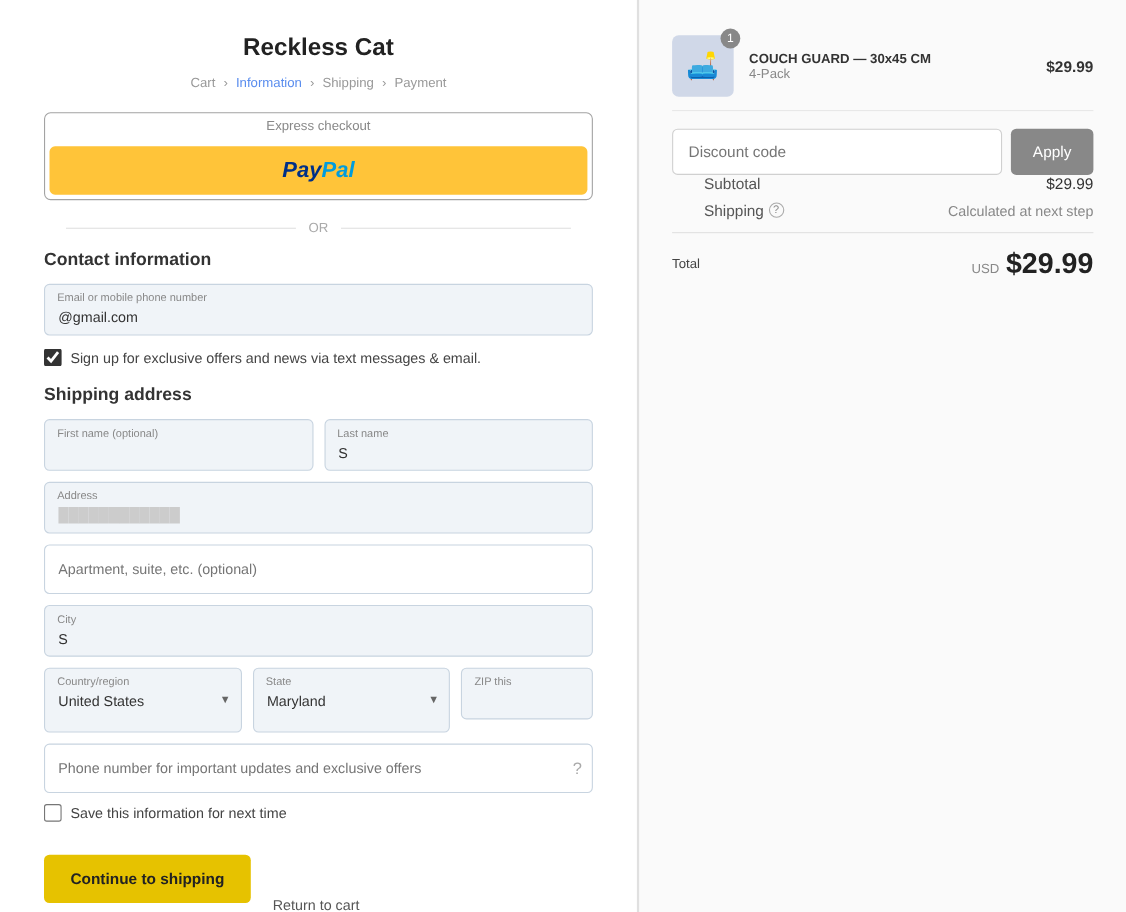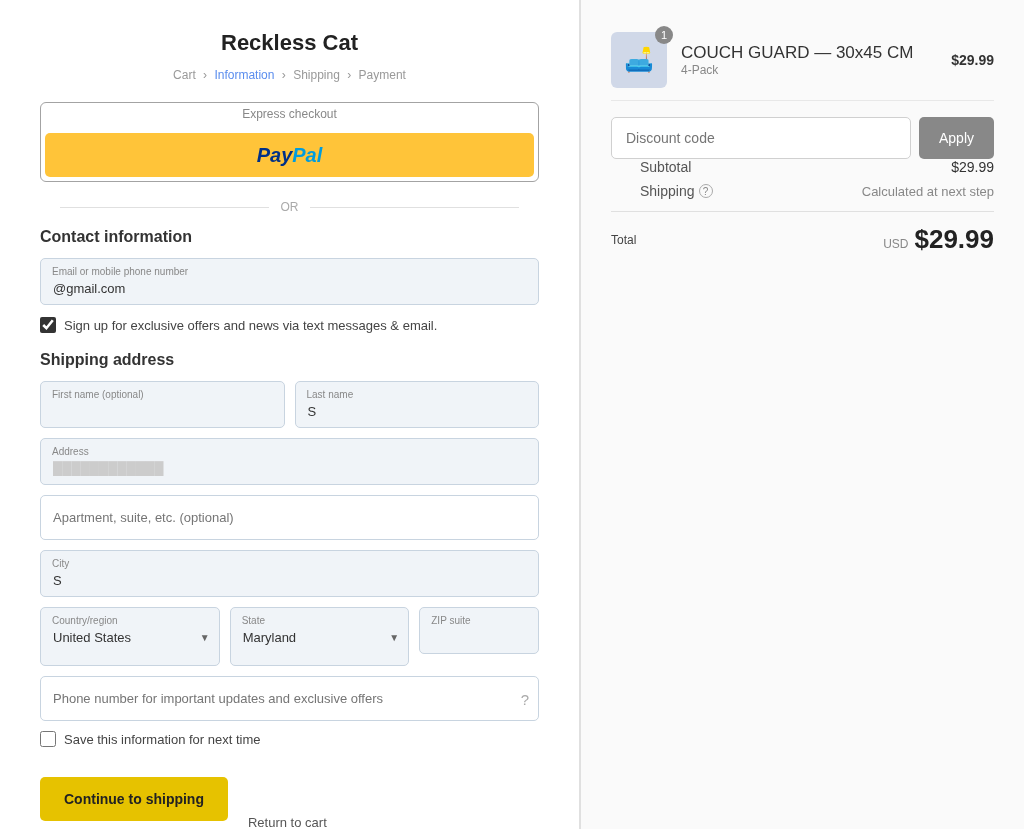--- a/index.html
+++ b/index.html
@@ -295,22 +295,22 @@
       height: 18px;
       font-size: 11px;
       display: flex;
       align-items: center;
       justify-content: center;
     }
     .product-info {
       flex: 1;
     }
     .product-name {
-      font-size: 17px;
-      font-weight: 400;
+      font-size: 12px;
+      font-weight: 700;
       color: #333;
     }
     .product-variant {
       font-size: 12px;
       color: #888;
     }
     .product-price {
       font-size: 14px;
       font-weight: 600;
       color: #333;
@@ -486,21 +486,21 @@
       <span class="chevron">▼</span>
     </div>
     <div class="input-group state-group select-wrapper" style="flex:1.2;">
       <label>State</label>
       <select>
         <option>Maryland</option>
       </select>
       <span class="chevron">▼</span>
     </div>
     <div class="input-group zip-group" style="flex:0.8;">
-      <label>ZIP suite</label>
+      <label>ZIP this</label>
       <input type="text" style="">
     </div>
   </div>
 
   <div class="phone-group">
     <input type="text" placeholder="Phone number for important updates and exclusive offers" style="">
     <span class="help-icon">?</span>
   </div>
 
   <div class="save-checkbox-row">

